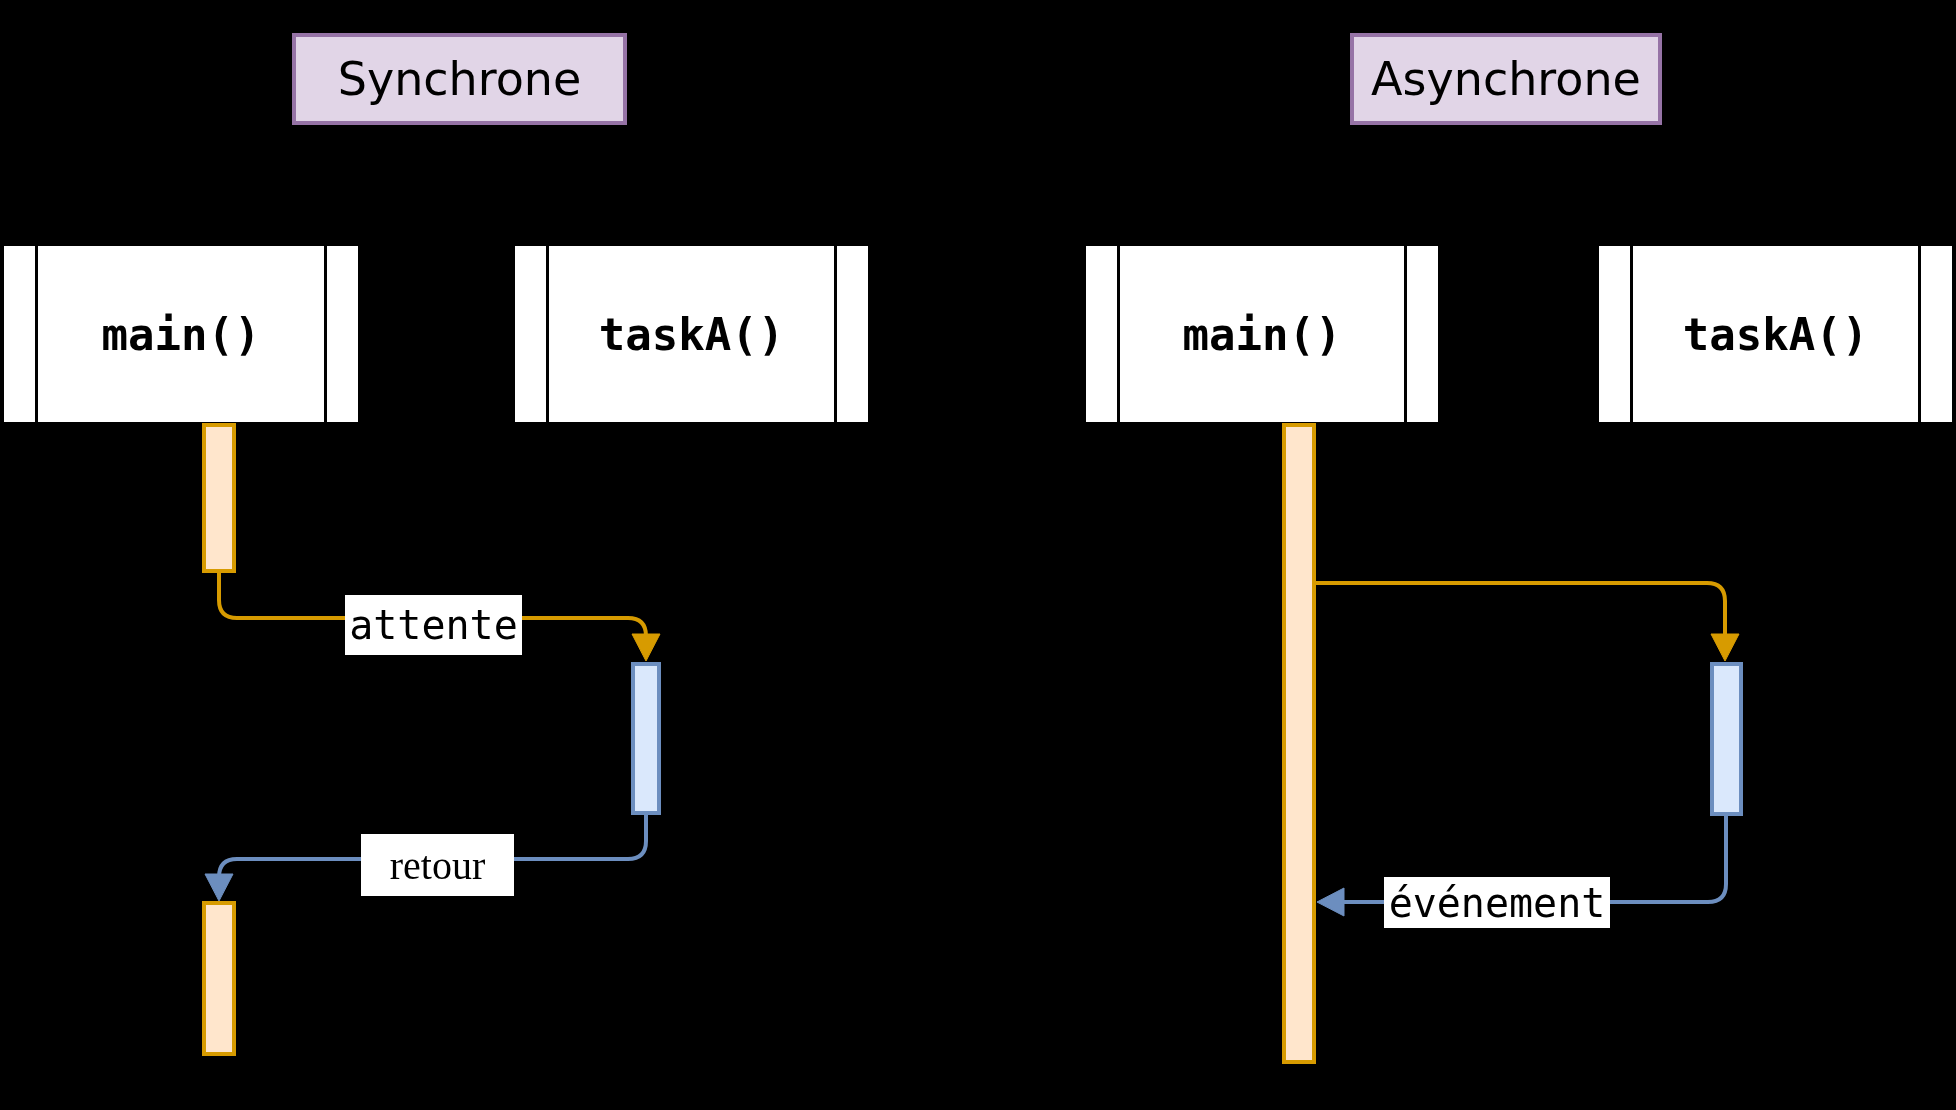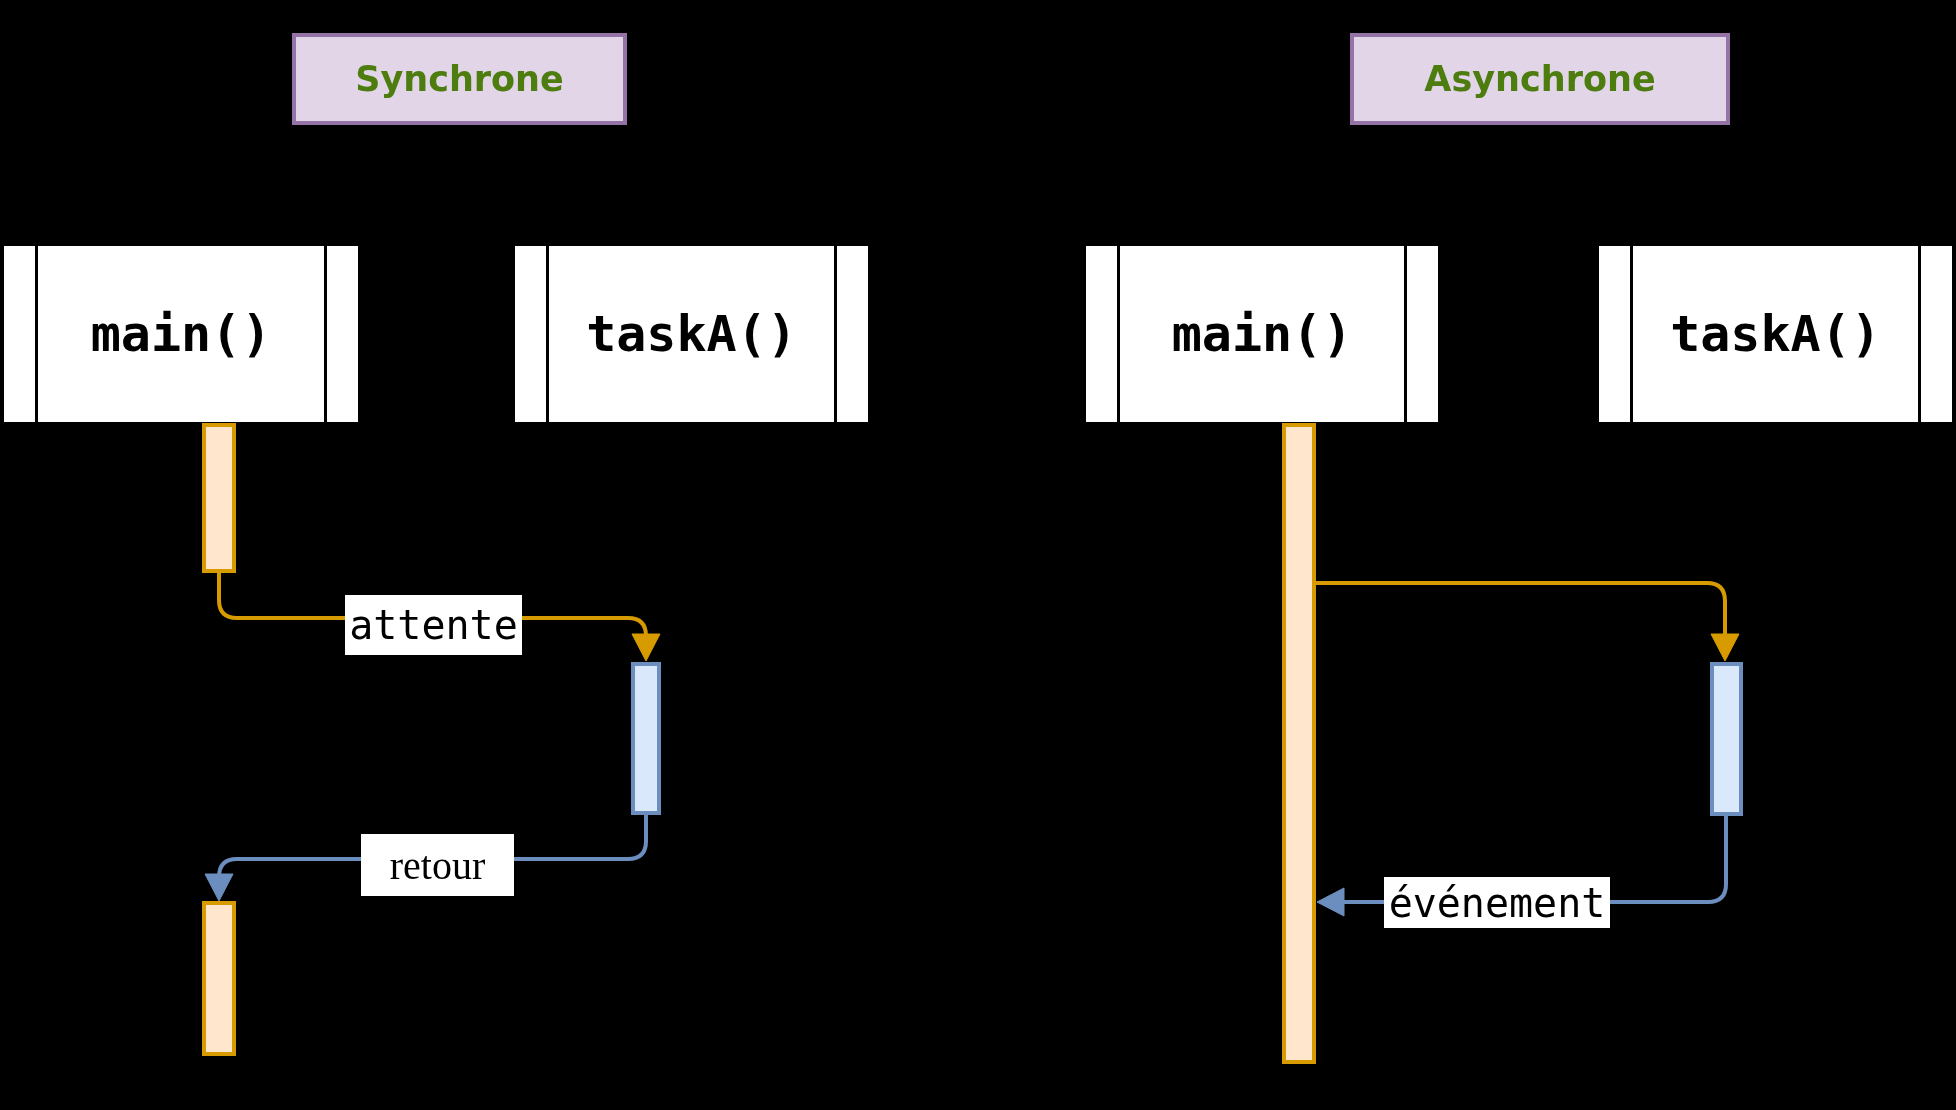--- a/index.html
+++ b/index.html
@@ -12,42 +12,41 @@
     background: #000000; overflow: hidden;
     font-family: "DejaVu Sans", "Liberation Sans", sans-serif;
   }
 
   
   .title-box {
     position: absolute;
     background: #E1D5E7;
     border: 4px solid #9673A6;
     display: flex; align-items: center; justify-content: center;
-    font-size: 35px; color: #4d7c0f;
+    font-size: 46px; color: #000000;
     font-family: "DejaVu Sans", "Liberation Sans", sans-serif;
-    font-weight: bold;
   }
   #title-sync  { left: 292px;  top: 33px; width: 335px; height: 92px; }
-  #title-async { left: 1350px; top: 33px; width: 380px; height: 92px; }
+  #title-async { left: 1350px; top: 33px; width: 312px; height: 92px; }
 
   
   .actor-box {
     position: absolute;
     background: #FFFFFF;
     border: 2px solid #000000;
     display: flex; align-items: center; justify-content: center;
   }
   .actor-box .inner-line {
     position: absolute; top: 0; bottom: 0; width: 3px; background: #000;
   }
   .inner-line.left  { left: 31px; }
   .inner-line.right { right: 31px; }
   .actor-label {
     font-family: "DejaVu Sans Mono", "Liberation Mono", monospace;
-    font-weight: bold; font-size: 50px; color: #000;
+    font-weight: bold; font-size: 44px; color: #000;
   }
   #actor-sync-main  { left: 2px;    top: 244px; width: 358px; height: 180px; }
   #actor-sync-task  { left: 513px;  top: 244px; width: 357px; height: 180px; }
   #actor-async-main { left: 1084px; top: 244px; width: 356px; height: 180px; }
   #actor-async-task { left: 1597px; top: 244px; width: 357px; height: 180px; }
 
   
   .bar { position: absolute; }
   .bar.orange { background: #FFE6CC; border: 4px solid #D79B00; }
   .bar.blue   { background: #DAE8FC; border: 4px solid #6C8EBF; }

